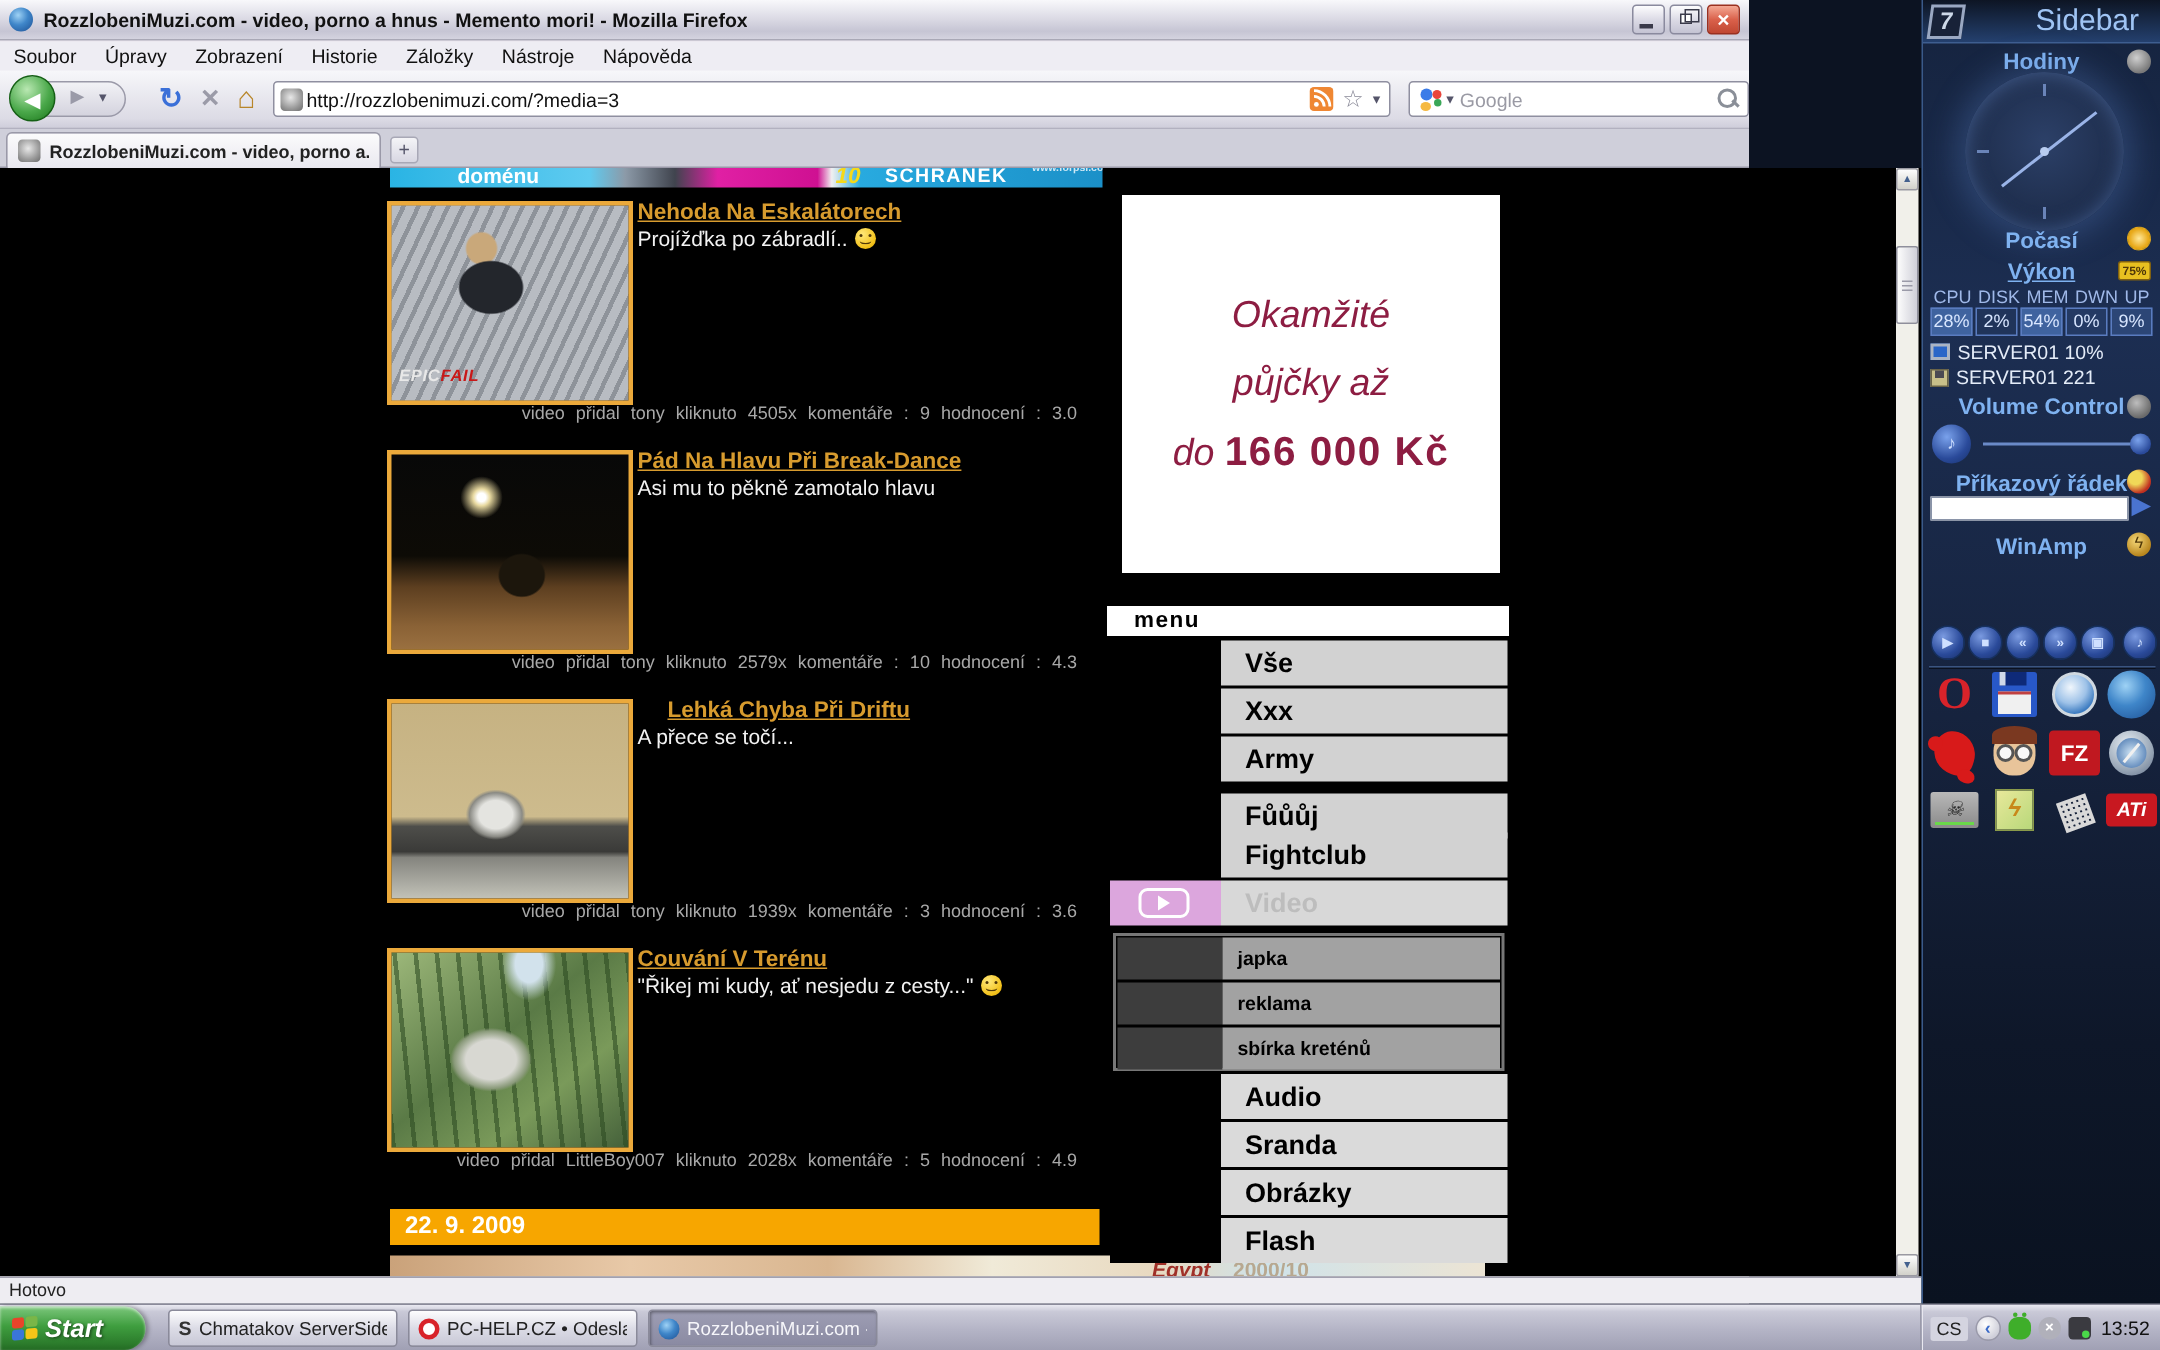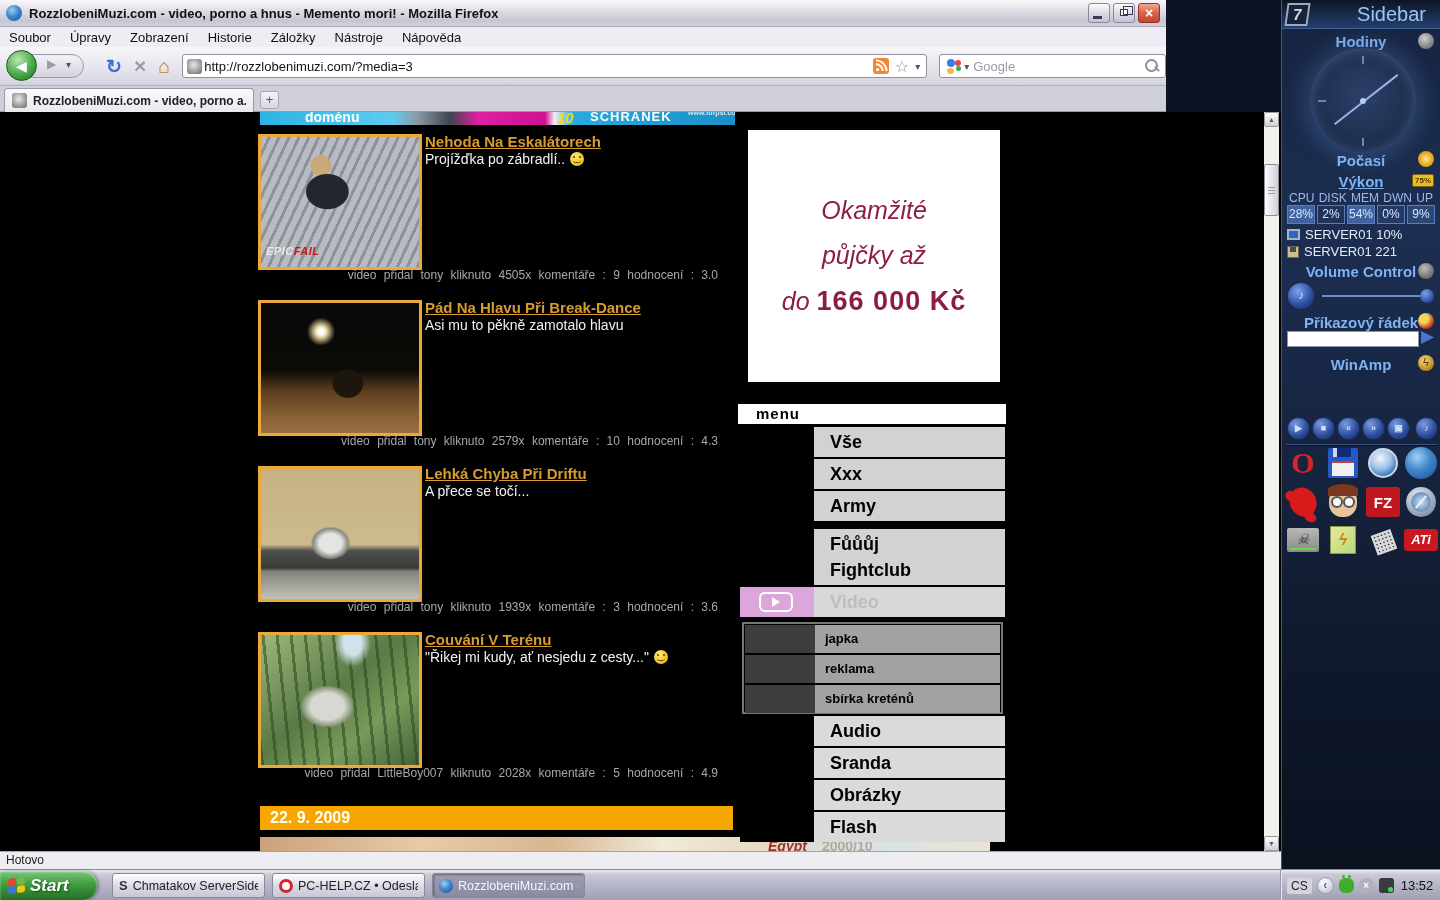--- a/index.html
+++ b/index.html
@@ -96,21 +96,21 @@
     radial-gradient(ellipse at 44% 57%, #e4e4e0 9%, #8a8a84 14%, rgba(0,0,0,0) 16%),
     linear-gradient(#c6b282 0%,#cdbb8d 58%,#4e4e4a 63%,#3a3a38 76%,#84847e 79%,#c2c2b8 100%); }
   .t4 { background:
     radial-gradient(ellipse at 58% 6%, #d2e2ec 7%, rgba(0,0,0,0) 14%),
     radial-gradient(ellipse at 42% 55%, #d8d8d2 13%, #8a9a7a 19%, rgba(0,0,0,0) 21%),
     repeating-linear-gradient(84deg, rgba(40,70,30,.55) 0 3px, rgba(0,0,0,0) 3px 14px),
     linear-gradient(140deg,#9db87a 0%,#5a7a46 45%,#7a9a5a 70%,#44603a 100%); }
   .epicbadge { position:absolute; left:5px; bottom:10px; font-size:11px; font-weight:bold; font-style:italic; letter-spacing:.5px; }
   .epicw { color:#e8e8e8; } .epicr { color:#c81818; }
   .vtitle { position:absolute; left:425px; font-size:15px; font-weight:bold; color:#d79b2e; text-decoration:underline; cursor:pointer; white-space:nowrap; }
-  .v1ti { top:21px; } .v2ti { top:187px; } .v3ti { top:353px; } .v4ti { top:519px; }
+  .v1ti { top:21px; } .v2ti { top:187px; } .v3ti { top:353px;margin-left:20px; } .v4ti { top:519px; }
   .vdesc { position:absolute; left:425px; font-size:14px; color:#f2f2f2; white-space:nowrap; }
   .v1d { top:39px; } .v2d { top:205px; } .v3d { top:371px; } .v4d { top:537px; }
   .smiley { display:inline-block; width:14px; height:14px; border-radius:50%; vertical-align:-2px; margin-left:5px;
     background:radial-gradient(circle at 35% 30%, #ffe87a, #f2c018 70%, #c89a10); position:relative; }
   .smiley::before { content:""; position:absolute; left:3px; top:4px; width:2px; height:2px; background:#503808; border-radius:50%; box-shadow:6px 0 0 #503808; }
   .smiley::after { content:""; position:absolute; left:3px; top:6px; width:8px; height:4px; border-bottom:1.5px solid #503808; border-radius:50%; }
   .vmeta { position:absolute; left:258px; width:460px; text-align:right; font-size:12px; color:#a8a8a8; word-spacing:4px; white-space:nowrap; }
   .v1m { top:156px; } .v2m { top:322px; } .v3m { top:488px; } .v4m { top:654px; }
 
   .datebar { position:absolute; left:260px; top:694px; width:473px; height:24px; background:#f7a600;

